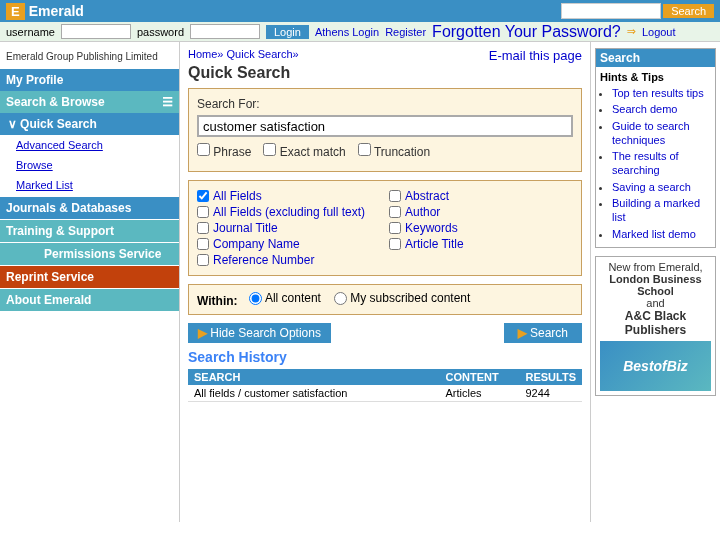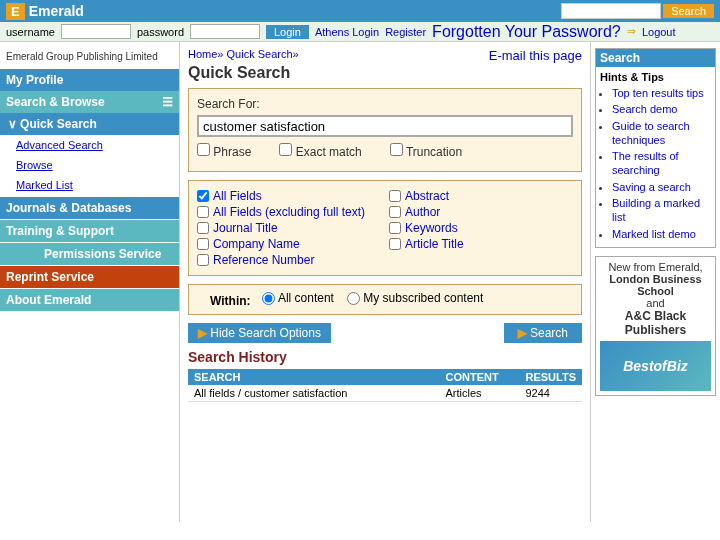--- a/index.html
+++ b/index.html
@@ -30,41 +30,41 @@
     .sidebar-section { background: #3a8fc4; color: #fff; font-weight: bold; padding: 4px 6px; font-size: 12px; margin-top: 2px; }
 
     
     #content { flex: 1; padding: 6px 8px; overflow-y: auto; background: #fff; }
     #content h2 { font-size: 16px; color: #333; margin-bottom: 6px; font-weight: bold; }
 
     
     #search-form { border: 1px solid #c8a060; background: #fdf5e0; padding: 8px; margin-bottom: 8px; }
     #search-form label { font-size: 12px; color: #333; display: block; margin-bottom: 4px; }
     #search-input { width: 100%; height: 22px; font-size: 13px; border: 2px solid #aaa; padding: 2px 4px; }
-    .checkbox-row { display: flex; align-items: center; gap: 28px; margin-top: 6px; font-size: 12px; }
+    .checkbox-row { display: flex; align-items: center; gap: 12px; margin-top: 6px; font-size: 12px; }
     .checkbox-row label { display: flex; align-items: center; gap: 2px; cursor: pointer; }
 
     
     #fields-section { border: 1px solid #c8a060; background: #fdf5e0; padding: 8px; margin-bottom: 8px; }
     #fields-section .section-title { font-size: 12px; color: #333; margin-bottom: 6px; }
     .fields-grid { display: grid; grid-template-columns: 1fr 1fr; gap: 2px 8px; }
     .field-item { display: flex; align-items: center; gap: 4px; font-size: 12px; }
     .field-item input[type=checkbox] { width: 12px; height: 12px; }
     .field-item a { color: #00c; text-decoration: none; }
 
     
-    #within-section { border: 1px solid #c8a060; background: #fdf5e0; padding: 6px 21px; margin-bottom: 8px; }
+    #within-section { border: 1px solid #c8a060; background: #fdf5e0; padding: 6px 8px; margin-bottom: 8px; }
 
     
     #buttons-row { display: flex; align-items: center; justify-content: space-between; margin-bottom: 8px; }
     .action-btn { background: #3a8fc4; color: #fff; border: none; padding: 3px 10px; font-size: 12px; cursor: pointer; display: flex; align-items: center; gap: 3px; }
 
     
     #history-section { }
-    #history-section h3 { font-size: 14px; color: #7f1d1d; margin-bottom: 4px; }
+    #history-section h3 { font-size: 14px; color: #3b82f6; margin-bottom: 4px; }
     #history-table { width: 100%; border-collapse: collapse; font-size: 11px; }
     #history-table th { background: #3a8fc4; color: #fff; padding: 2px 6px; text-align: left; }
     #history-table td { padding: 2px 6px; border-bottom: 1px solid #ddd; }
     #history-table tr:nth-child(even) td { background: #f5f5f5; }
 
     
     #right-panel { width: 130px; flex-shrink: 0; padding: 6px 4px; background: #fff; border-left: 1px solid #ccc; font-size: 11px; }
     .hints-box { border: 1px solid #aaa; padding: 4px; margin-bottom: 8px; }
     .hints-box .hints-title { background: #3a8fc4; color: #fff; font-weight: bold; font-size: 12px; padding: 2px 4px; margin: -4px -4px 4px -4px; }
     .hints-box ul { padding-left: 14px; }

